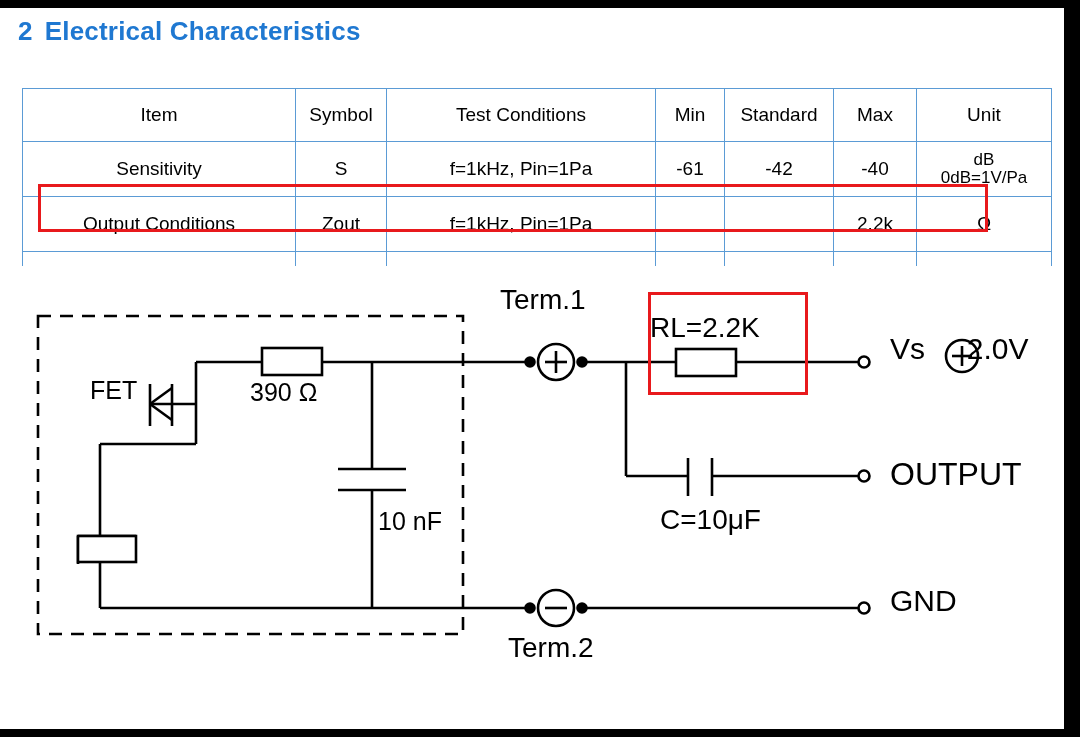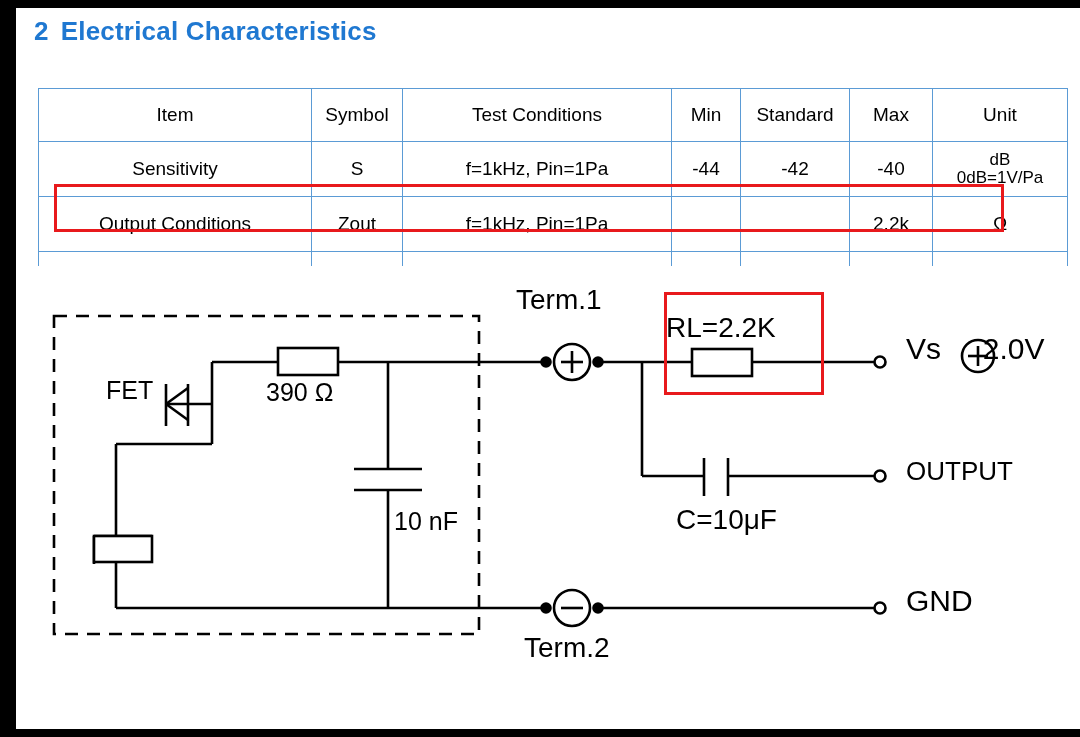--- a/index.html
+++ b/index.html
@@ -10,21 +10,21 @@
   #page {
     position: relative;
     width: 1080px;
     height: 737px;
     background: #000000;
     font-family: "Liberation Sans", sans-serif;
     overflow: hidden;
   }
   #sheet {
     position: absolute;
-    left: 16px;
+    left: 0;
     top: 8px;
     width: 1064px;
     height: 721px;
     background: #ffffff;
   }
 
   
   .heading {
     position: absolute;
     left: 18px;
@@ -96,21 +96,21 @@
     white-space: nowrap;
   }
   .lbl-term1   { left: 500px; top: 40px; font-size: 28px; }
   .lbl-term2   { left: 508px; top: 388px; font-size: 28px; }
   .lbl-fet     { left: 90px;  top: 110px; font-size: 25px; margin-top: 22px; }
   .lbl-390     { left: 250px; top: 134px; font-size: 25px; }
   .lbl-10nf    { left: 378px; top: 263px; font-size: 25px; }
   .lbl-rl      { left: 650px; top: 68px;  font-size: 28px; }
   .lbl-c10     { left: 660px; top: 260px; font-size: 28px; }
   .lbl-vs      { left: 890px; top: 88px;  font-size: 30px; }
-  .lbl-output  { left: 890px; top: 212px; font-size: 26px; }
+  .lbl-output  { left: 890px; top: 212px; font-size: 32px; }
   .lbl-gnd     { left: 890px; top: 340px; font-size: 30px; }
   .lbl-caption { left: 70px;  top: 432px; font-size: 27px; }
 
   .hl-rl {
     position: absolute;
     left: 648px;
     top: 48px;
     width: 160px;
     height: 103px;
     border: 3px solid #e8191c;
@@ -137,21 +137,21 @@
           <td style="width:268px">Test Conditions</td>
           <td style="width:68px">Min</td>
           <td style="width:108px">Standard</td>
           <td style="width:82px">Max</td>
           <td style="width:134px">Unit</td>
         </tr>
         <tr>
           <td class="item-col">Sensitivity</td>
           <td>S</td>
           <td>f=1kHz,  Pin=1Pa</td>
-          <td>-44</td>
+          <td>-61</td>
           <td>-42</td>
           <td>-40</td>
           <td>
             <span class="two-line">dB</span>
             <span class="two-line small">0dB=1V/Pa</span>
           </td>
         </tr>
         <tr>
           <td class="item-col">Output Conditions</td>
           <td>Zout</td>

